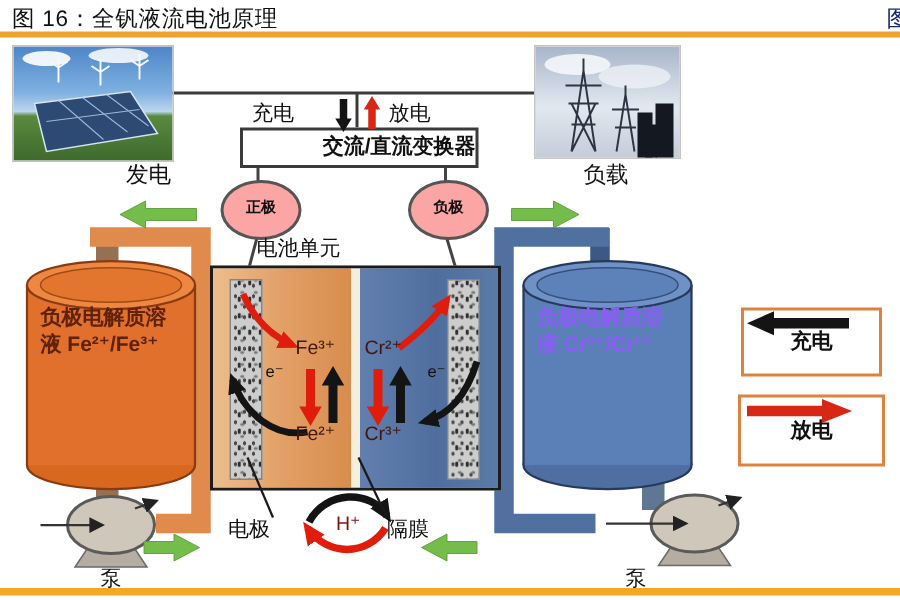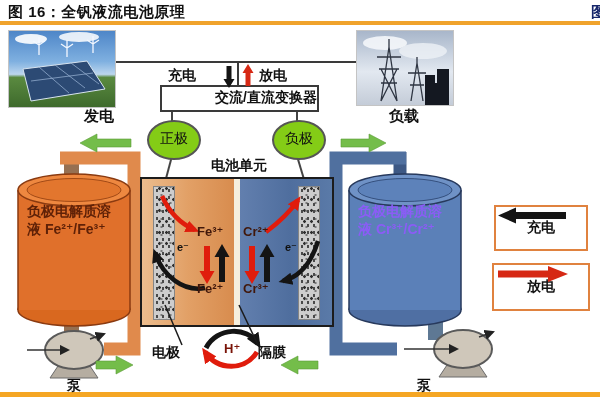--- a/index.html
+++ b/index.html
@@ -1,19 +1,19 @@
 <!DOCTYPE html>
 <html><head>
 <meta charset="utf-8">
 <style>
   html,body{margin:0;padding:0;background:#fff;}
   #stage{position:relative;width:600px;height:400px;background:#fff;overflow:hidden;
          font-family:"Liberation Sans","DejaVu Sans",sans-serif;}
   .abs{position:absolute;}
-  .lbl{position:absolute;font-weight:bold;color:#111;white-space:nowrap;}
+  .lbl{position:absolute;font-weight:normal;color:#111;white-space:nowrap;}
   svg{position:absolute;left:0;top:0;overflow:visible;}
   #svg-base{z-index:1;pointer-events:none;}
   #svg-top{z-index:6;pointer-events:none;}
   .z2{z-index:2;} .z4{z-index:7;}
 
   #figure-title{left:8px;top:3px;font-size:15px;letter-spacing:.5px;}
   #next-fig{left:591px;top:3px;width:9px;height:18px;overflow:hidden;font-size:15px;color:#16266b;}
   #title-rule{left:0;top:21px;width:600px;height:4px;background:#f0a32c;}
   #bottom-rule{left:0;top:392px;width:600px;height:5px;background:#f5a623;}
 
@@ -22,25 +22,25 @@
     background:linear-gradient(180deg,#4e86c8 0%,#7fb0e0 40%,#bcd6ee 57%,#5a8a40 61%,#3e6a2c 100%);}
   #photo-load{left:356px;top:30px;width:96px;height:74px;
     background:linear-gradient(180deg,#a8b6ca 0%,#e2e8f0 55%,#c4ccd8 100%);}
   #generation-label{left:8px;top:107px;width:106px;text-align:right;font-size:15px;}
   #load-label{left:356px;top:107px;width:96px;text-align:center;font-size:15px;}
 
   #charge-direction-label{left:168px;top:67px;font-size:14px;}
   #discharge-direction-label{left:259px;top:67px;font-size:14px;}
   #converter-box{left:160px;top:85px;width:155px;height:23px;background:#fff;border:2px solid #3a3a3a;
      font-size:14px;font-weight:bold;text-align:right;line-height:21px;color:#111;}
-  .terminal{width:50px;height:36px;border:2px solid #555;border-radius:50%;background:#84cc16;
-     font-size:14px;font-weight:normal;text-align:center;line-height:33px;color:#111;}
+  .terminal{width:50px;height:36px;border:2px solid #555;border-radius:50%;background:#fca5a5;
+     font-size:10px;font-weight:bold;text-align:center;line-height:33px;color:#111;}
   #pos-terminal{left:147px;top:120px;}
   #neg-terminal{left:272px;top:120px;}
-  #cell-title{left:171px;top:157px;font-size:14px;padding-left:40px;}
+  #cell-title{left:171px;top:157px;font-size:14px;}
 
   #cell-box{left:140px;top:177px;width:190px;height:146px;border:2.5px solid #1c1c1c;background:#ddd;}
   #cell-pos-half{left:0;top:0;width:92px;height:146px;background:linear-gradient(90deg,#ecbd8e 0%,#e2a066 50%,#d88c4e 100%);}
   #cell-neg-half{left:98px;top:0;width:92px;height:146px;background:linear-gradient(90deg,#627fae 0%,#4f6e9e 55%,#5a7aa8 100%);}
   #membrane{left:92px;top:0;width:6px;height:146px;background:#f6efdd;}
   .electrode{top:7px;width:20px;height:132px;border:1px solid #858585;background-color:#cdcdcd;
      background-image:radial-gradient(#4a4a4a 1px,transparent 1.3px),
                       radial-gradient(#787878 1px,transparent 1.3px),
                       radial-gradient(#2e2e2e 1px,transparent 1.3px);
      background-size:6px 7px,9px 8px,7px 11px;background-position:0 0,3px 4px,2px 7px;}

